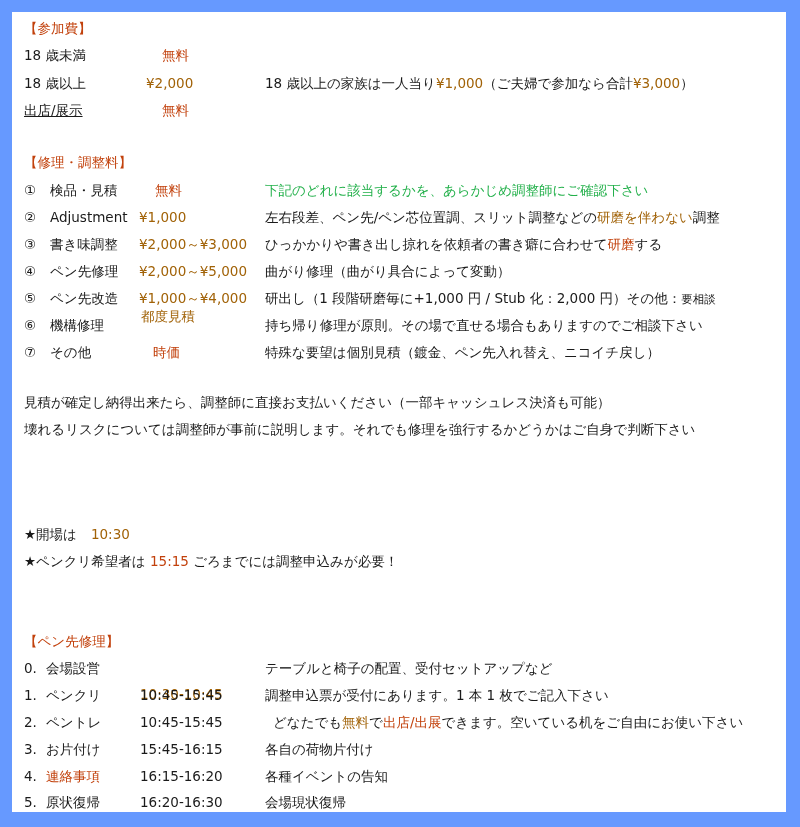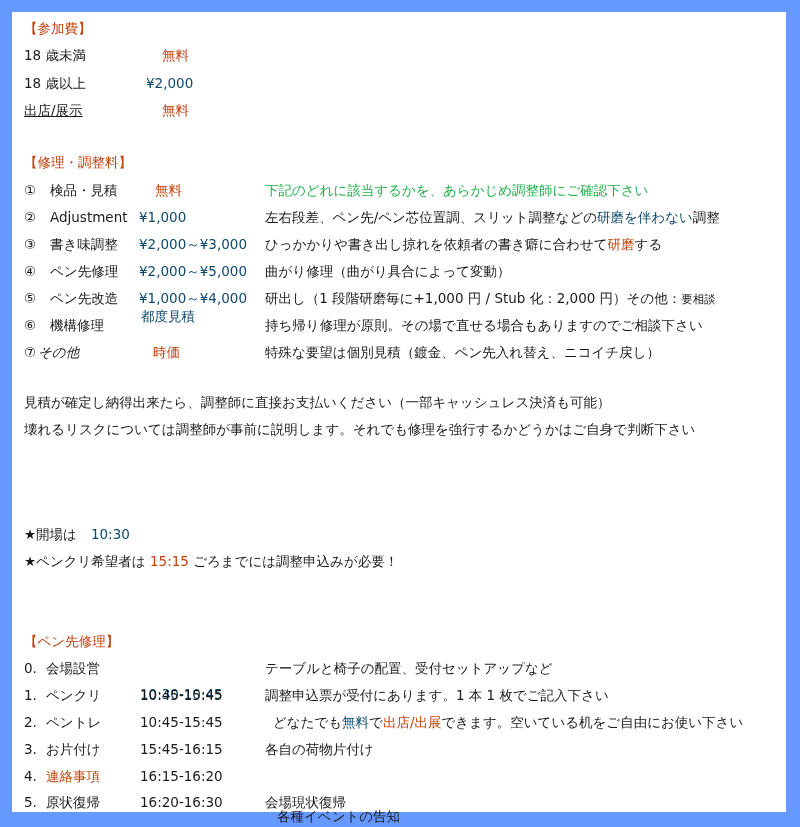--- a/index.html
+++ b/index.html
@@ -1,37 +1,40 @@
 <!DOCTYPE html>
 <html><head>
 <meta charset="utf-8">
 <style>
   * { box-sizing: border-box; margin: 0; padding: 0; }
   html, body { width: 800px; height: 827px; background: #6699ff; overflow: hidden; }
   body { position: relative; font-family: "DejaVu Sans", "Liberation Sans", sans-serif; font-size: 13.5px; color: #1a1a1a; }
   .sheet { position: absolute; left: 12px; top: 12px; width: 774px; height: 800px; background: #ffffff; }
   .abs { position: absolute; white-space: nowrap; }
   .red { color: #c2410c; }
-  .blue { color: #0c4a6e; }
+  .blue { color: #a16207; }
   .green { color: #22b04a; }
   .darkred { color: #d42020; }
   .small { font-size: 11.5px; }
 </style>
 </head>
 <body>
 
 <div class="sheet">
 
   <div class="abs red" style="left:12px; top:8px;">【参加費】</div>
 
   <div class="abs" style="left:12px; top:35px;">18 歳未満</div>
   <div class="abs red" style="left:150px; top:35px;">無料</div>
 
   <div class="abs" style="left:12px; top:63px;">18 歳以上</div>
   <div class="abs blue" style="left:134px; top:63px;">¥2,000</div>
+  <div class="abs" style="left:253px; top:63px;">
+    <span>18 歳以上の家族は一人当り</span><span class="blue">¥1,000</span><span>（ご夫婦で参加なら合計</span><span class="blue">¥3,000</span><span>）</span>
+  </div>
 
   <div class="abs" style="left:12px; top:90px;text-decoration:underline;">出店/展示</div>
   <div class="abs red" style="left:150px; top:90px;">無料</div>
 
   <div class="abs red" style="left:12px; top:142px;">【修理・調整料】</div>
 
   <div>
     <div class="abs" style="left:12px; top:170px;">①</div>
     <div class="abs" style="left:38px; top:170px;">検品・見積</div>
     <div class="abs red" style="left:143px; top:170px;">無料</div>
@@ -74,21 +77,21 @@
 
   <div>
     <div class="abs" style="left:12px; top:305px;">⑥</div>
     <div class="abs" style="left:38px; top:305px;">機構修理</div>
     <div class="abs blue" style="left:129px; top:296px;">都度見積</div>
     <div class="abs" style="left:253px; top:305px;">持ち帰り修理が原則。その場で直せる場合もありますのでご相談下さい</div>
   </div>
 
   <div>
     <div class="abs" style="left:12px; top:332px;">⑦</div>
-    <div class="abs" style="left:26px; top:332px;font-style:italic;">その他</div>
+    <div class="abs" style="left:38px; top:332px;">その他</div>
     <div class="abs red" style="left:141px; top:332px;">時価</div>
     <div class="abs" style="left:253px; top:332px;">特殊な要望は個別見積（鍍金、ペン先入れ替え、ニコイチ戻し）</div>
   </div>
 
   <div class="abs" style="left:12px; top:409px;">壊れるリスクについては調整師が事前に説明します。それでも修理を強行するかどうかはご自身で判断下さい</div>
   <div class="abs" style="left:12px; top:382px;">見積が確定し納得出来たら、調整師に直接お支払いください（一部キャッシュレス決済も可能）</div>
 
   <div class="abs" style="left:12px; top:514px;">
     <span>★開場は</span><span class="blue" style="margin-left:14px;">10:30</span>
   </div>
@@ -125,21 +128,21 @@
     <div class="abs" style="left:12px; top:729px;">3.</div>
     <div class="abs" style="left:34px; top:729px;">お片付け</div>
     <div class="abs" style="left:128px; top:729px;">15:45-16:15</div>
     <div class="abs" style="left:253px; top:729px;">各自の荷物片付け</div>
   </div>
 
   <div>
     <div class="abs" style="left:12px; top:756px;">4.</div>
     <div class="abs red" style="left:34px; top:756px;">連絡事項</div>
     <div class="abs" style="left:128px; top:756px;">16:15-16:20</div>
-    <div class="abs" style="left:265px; top:756px;margin-top:40px;">各種イベントの告知</div>
+    <div class="abs" style="left:253px; top:756px;">各種イベントの告知</div>
   </div>
 
   <div>
     <div class="abs" style="left:12px; top:782px;">5.</div>
     <div class="abs" style="left:34px; top:782px;">原状復帰</div>
     <div class="abs" style="left:128px; top:782px;">16:20-16:30</div>
     <div class="abs" style="left:253px; top:782px;">会場現状復帰</div>
   </div>
 
 </div>

